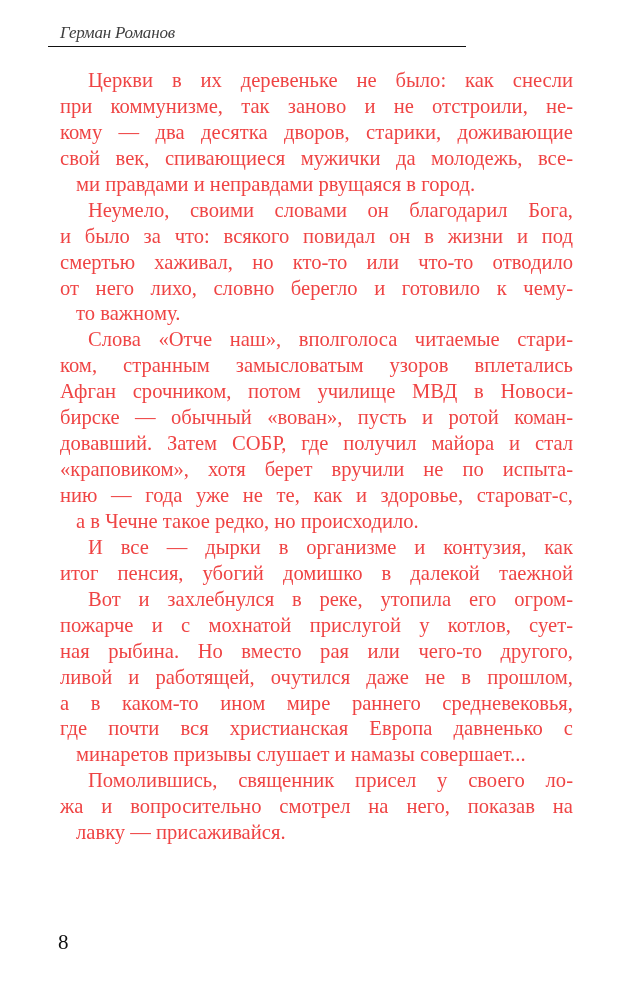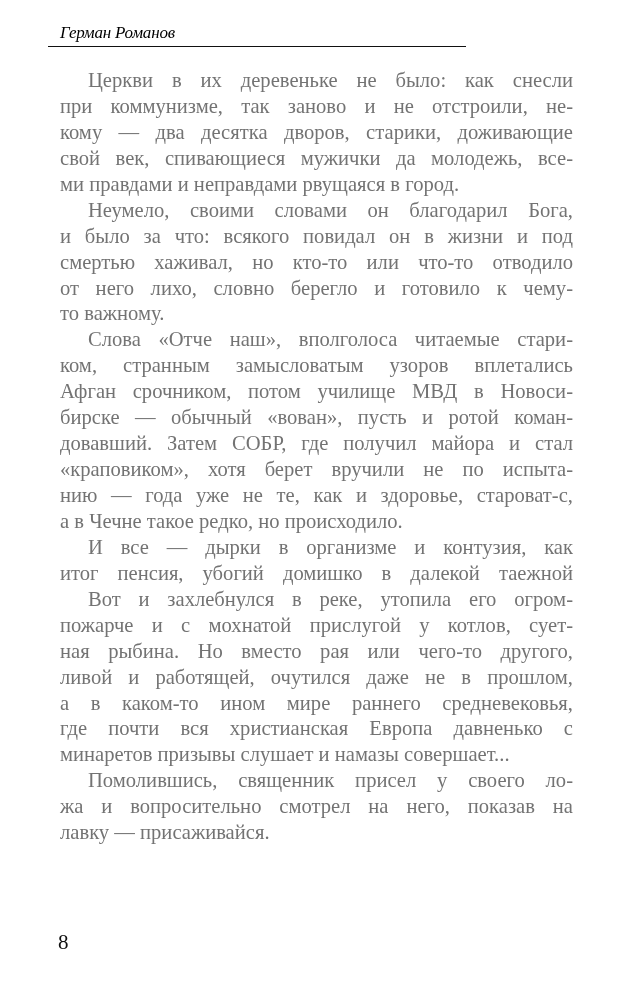--- a/index.html
+++ b/index.html
@@ -23,44 +23,45 @@
       border-bottom: 1.6px solid #111;
     }
     .page-header .author {
       position: absolute;
       left: 12px;
       top: 1px;
       font-family: "Liberation Serif", serif;
       font-style: italic;
       font-size: 17px;
       letter-spacing: -0.2px;
-      color: #000000;
+      color: #404040;
     }
     .body-text {
       position: absolute;
       left: 60px;
       top: 68px;
       width: 513px;
       font-family: "Liberation Serif", serif;
       font-size: 20.6px;
       line-height: 25.95px;
-      color: #737373;
+      color: #ef4444;
     }
     .line {
       display: block;
       text-align: justify;
       text-align-last: justify;
       white-space: nowrap;
       height: 25.95px;
     }
     .line.first {
       padding-left: 28px;
     }
     .line.last {
       text-align-last: left;
+      margin-left: 16px;
     }
     .page-number {
       position: absolute;
       left: 58px;
       top: 930px;
       font-family: "Liberation Serif", serif;
       font-size: 21px;
       color: #111;
     }
   </style>

